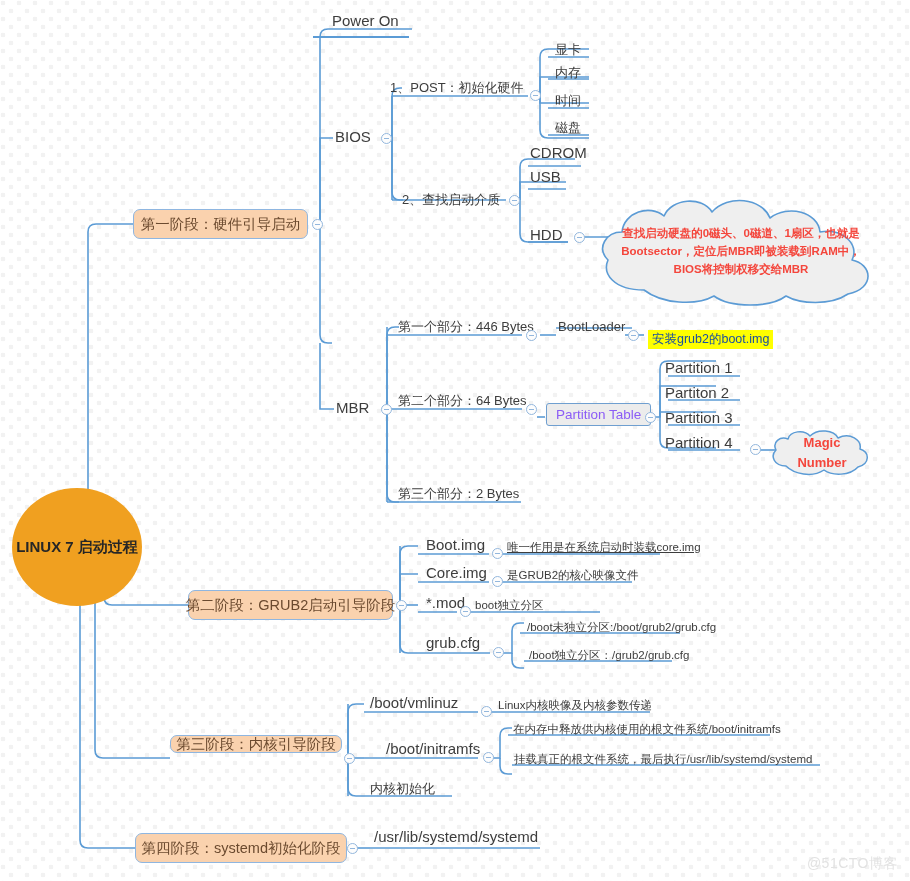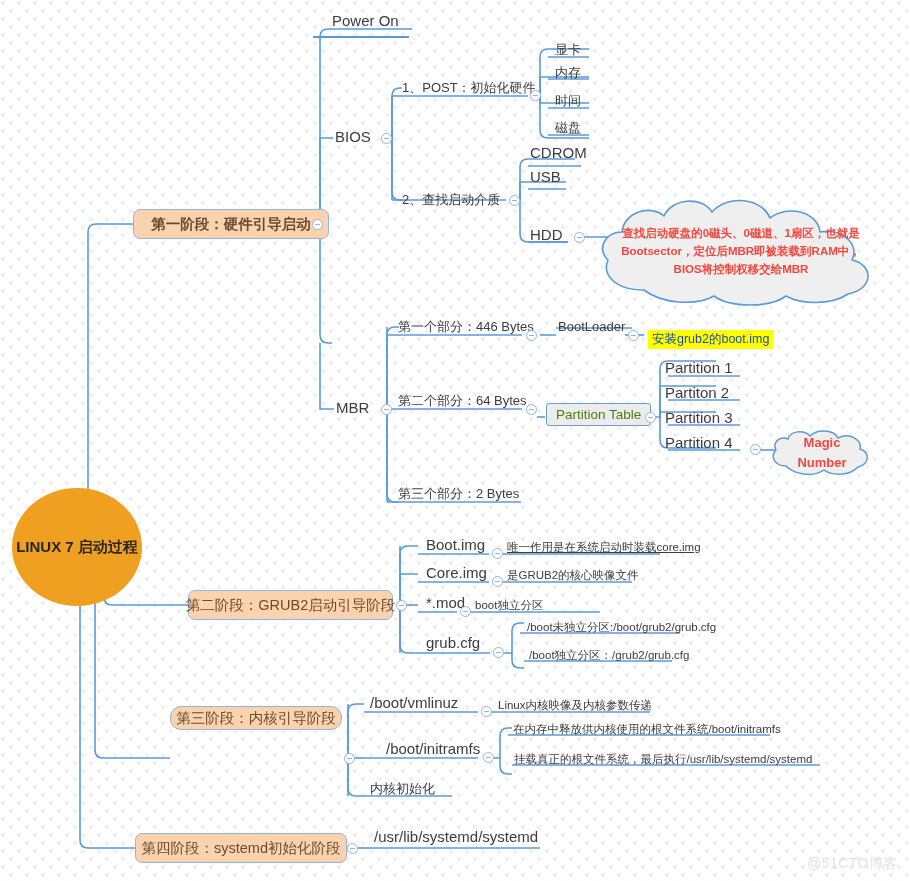--- a/index.html
+++ b/index.html
@@ -36,21 +36,21 @@
     box-sizing:border-box;
   }
 
   .plain{font-size:15px;color:#3d3d3d;padding:0 2px;}
   .plain.sm{font-size:15px;color:#3d3d3d;}
   .plain.xs{font-size:11.5px;color:#3d3d3d;}
   .plain.cn{font-size:13px;}
 
   .boxnode{
     background:#ececec;border:1.5px solid #6f9fd0;border-radius:3px;
-    font-size:13.5px;color:#4d7c0f;padding:3px 9px;
+    font-size:13.5px;color:#8b5cf6;padding:3px 9px;
   }
 
   .highlight{
     background:#ffff00;color:#1a4fa0;font-size:12.5px;padding:1px 4px;
   }
 
   
   .cloud{position:absolute;}
   .cloud .ctext{
     position:absolute;left:0;top:0;width:100%;height:100%;
@@ -200,46 +200,46 @@
                C52,-2 68,0 72,8 C84,2 96,10 94,19 C104,22 104,34 92,37
                C84,46 66,46 58,40 C46,48 28,44 20,36 Z" fill="#efefef" stroke="#5b9bd5" stroke-width="1.5" stroke-linejoin="round"></path>
     </svg>
     <div class="ctext">Magic Number</div>
   </div>
 
   <div class="node root" style="left:12px;top:488px;">
     <span>LINUX 7 启动过程</span>
   </div>
 
-  <div class="node stage" style="left:133px;top:209px;width:196px;height:30px;font-weight:bold;">
+  <div class="node stage" style="left:133px;top:209px;width:175px;height:30px;">
     <span>第一阶段：硬件引导启动</span>
   </div>
   <div class="tog" style="left:312px;top:219px;"></div>
 
   <div class="node stage" style="left:188px;top:590px;width:205px;height:30px;">
     <span>第二阶段：GRUB2启动引导阶段</span>
   </div>
   <div class="tog" style="left:396px;top:600px;"></div>
 
-  <div class="node stage" style="left:170px;top:706px;width:172px;height:24px;border-radius:11px;">
+  <div class="node stage" style="left:170px;top:735px;width:172px;height:18px;">
     <span>第三阶段：内核引导阶段</span>
   </div>
   <div class="tog" style="left:344px;top:753px;"></div>
 
   <div class="node stage" style="left:135px;top:833px;width:212px;height:30px;">
     <span>第四阶段：systemd初始化阶段</span>
   </div>
   <div class="tog" style="left:347px;top:843px;"></div>
 
   <div class="node plain" style="left:330px;top:12px;">Power On</div>
 
   <div class="node plain" style="left:333px;top:128px;">BIOS</div>
   <div class="tog" style="left:381px;top:133px;"></div>
 
-  <div class="node plain cn" style="left:400px;top:79px;">1、POST：初始化硬件</div>
+  <div class="node plain cn" style="left:388px;top:79px;">1、POST：初始化硬件</div>
   <div class="tog" style="left:530px;top:90px;"></div>
 
   <div class="node plain cn" style="left:553px;top:41px;">显卡</div>
   <div class="node plain cn" style="left:553px;top:64px;">内存</div>
   <div class="node plain cn" style="left:553px;top:92px;">时间</div>
   <div class="node plain cn" style="left:553px;top:119px;">磁盘</div>
 
   <div class="node plain cn" style="left:400px;top:191px;">2、查找启动介质</div>
   <div class="tog" style="left:509px;top:195px;"></div>
 

